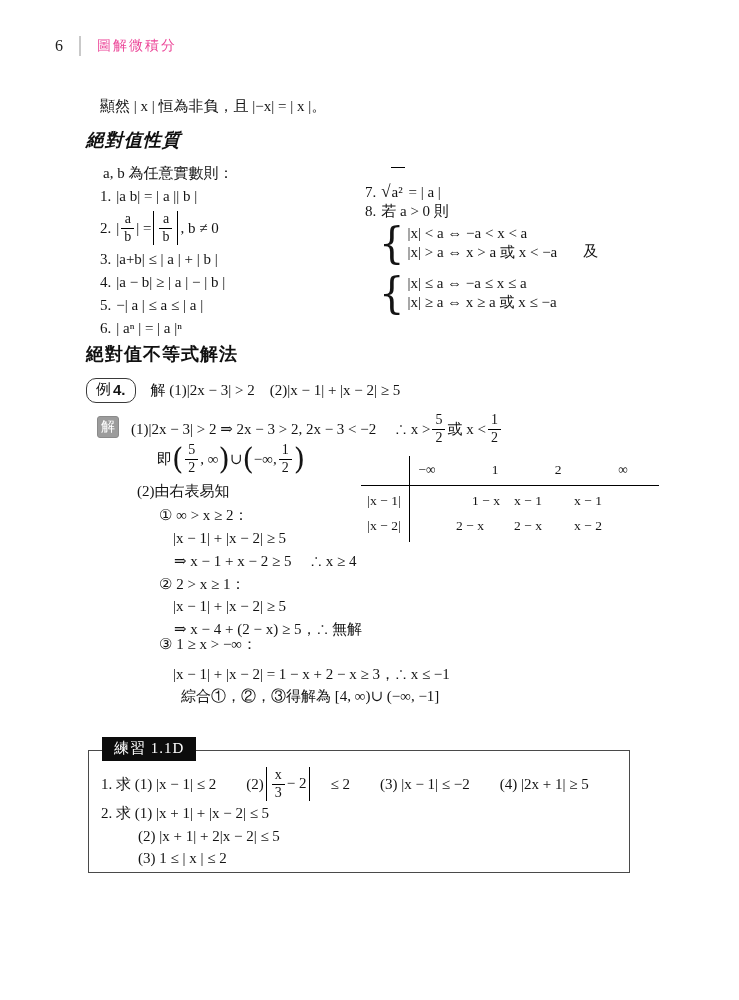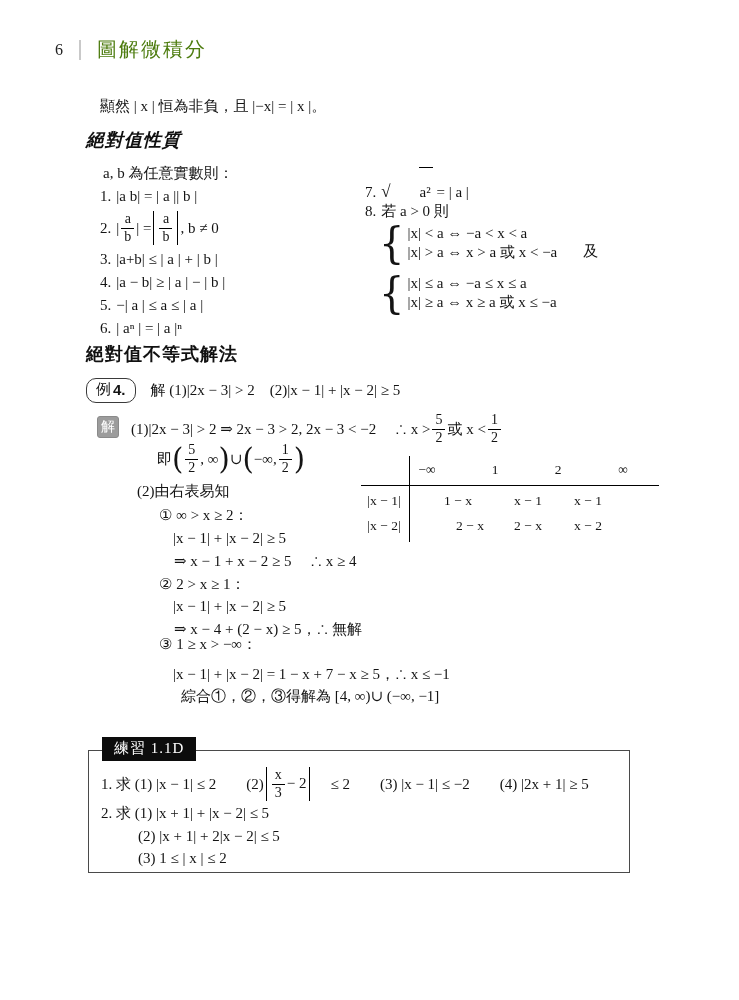--- a/index.html
+++ b/index.html
@@ -7,42 +7,42 @@
     position:relative; width:739px; height:1000px; background:#ffffff;
     font-family:"Liberation Serif","DejaVu Serif",serif;
     color:#141414; font-size:15px; overflow:hidden;
   }
   .abs { position:absolute; white-space:nowrap; }
 
   
   .pghdr { display:flex; align-items:center; }
   .pgnum { font-size:16px; color:#222; }
   .hdiv { display:inline-block; width:2px; height:20px; background:#c9c9c9; margin:0 16px; }
-  .booktitle { font-size:20px; letter-spacing:2px; color:#4d7c0f; }
+  .booktitle { font-size:14px; letter-spacing:2px; color:#ec4899; }
 
   
   .h1 {
     font-family:"Liberation Sans","DejaVu Sans",sans-serif;
     font-weight:bold; font-size:18px; color:#111; letter-spacing:1px;
   }
 
   
   .plist .pline { line-height:23px; }
   .pline .no { margin-right:5px; }
 
   
   .frac { display:inline-block; vertical-align:middle; text-align:center; line-height:1.05; font-size:14px; margin:0 2px; }
   .frac .num { display:block; padding:0 3px 1px; }
   .frac .den { display:block; border-top:1px solid #000; padding:1px 3px 0; }
   .tallbars { display:inline-block; vertical-align:middle; border-left:1.2px solid #000; border-right:1.2px solid #000; padding:1px 3px; margin:0 2px; }
   .fracline { display:flex; align-items:center; }
 
   
   .radical { font-size:17px; }
-  .radicand { border-top:1.2px solid #000; padding:16px 2px 0 1px;margin-left:28px; }
+  .radicand { border-top:1.2px solid #000; padding:16px 2px 0 1px; }
 
   
   .bracegrp { display:flex; align-items:center; margin:3px 0 0 14px; }
   .brace { font-size:40px; font-weight:400; line-height:0.9; display:inline-block; transform:scaleY(1.05); margin-right:3px; font-family:"DejaVu Serif","Liberation Serif",serif; }
   .bracelines div { line-height:19px; font-size:15px; }
   .conj { align-self:flex-end; margin-left:26px; margin-bottom:1px; }
 
   
   .exbadge { display:inline-flex; align-items:center; border:1.5px solid #3a3a3a; border-radius:10px; padding:0 9px 2px; height:21px; }
   .exbadge .ex { font-size:15px; }
@@ -176,39 +176,39 @@
   <div class="abs" style="left:137px; top:482px;font-family:Liberation Serif, serif;">(2)由右表易知</div>
 
   <div class="abs stable" style="left:358px; top:452px; width:302px; height:90px;">
     <div class="vrule"></div>
     <div class="hrule"></div>
     <span style="left:69px; top:10px;">−∞</span>
     <span style="left:137px; top:10px;">1</span>
     <span style="left:200px; top:10px;">2</span>
     <span style="left:265px; top:10px;">∞</span>
     <span style="left:26px; top:41px;">|x − 1|</span>
-    <span style="left:100px; top:41px;">1 − x</span>
+    <span style="left:128px; top:41px;">1 − x</span>
     <span style="left:170px; top:41px;">x − 1</span>
     <span style="left:230px; top:41px;">x − 1</span>
     <span style="left:26px; top:66px;">|x − 2|</span>
     <span style="left:112px; top:66px;">2 − x</span>
     <span style="left:170px; top:66px;">2 − x</span>
     <span style="left:230px; top:66px;">x − 2</span>
   </div>
 
   <div class="abs" style="left:159px; top:506px;text-align:center;">① ∞ &gt; x ≥ 2：</div>
   <div class="abs" style="left:173px; top:530px;">|x − 1| + |x − 2| ≥ 5</div>
   <div class="abs" style="left:174px; top:552px;">⇒ x − 1 + x − 2 ≥ 5　 ∴ x ≥ 4</div>
 
   <div class="abs" style="left:159px; top:575px;">② 2 &gt; x ≥ 1：</div>
   <div class="abs" style="left:173px; top:598px;">|x − 1| + |x − 2| ≥ 5</div>
   <div class="abs" style="left:174px; top:620px;">⇒ x − 4 + (2 − x) ≥ 5，∴ 無解</div>
 
   <div class="abs" style="left:159px; top:635px;">③ 1 ≥ x &gt; −∞：</div>
-  <div class="abs" style="left:173px; top:665px;">|x − 1| + |x − 2| = 1 − x + 7 − x ≥ 5，∴ x ≤ −1</div>
+  <div class="abs" style="left:173px; top:665px;">|x − 1| + |x − 2| = 1 − x + 2 − x ≥ 3，∴ x ≤ −1</div>
   <div class="abs" style="left:181px; top:687px;">綜合①，②，③得解為 [4, ∞)∪ (−∞, −1]</div>
 
   <div class="abs exbox" style="left:88px; top:750px; width:540px; height:121px;">
     <div class="exerlabel">練習 1.1D</div>
     <div class="abs fracline" style="left:12px; top:16px; height:34px;">
       <span>1. 求 (1) |x − 1| ≤ 2　　(2)</span>
       <span class="tallbars"><span class="frac"><span class="num">x</span><span class="den">3</span></span><span>− 2</span></span>
       <span style="margin-left:18px;">≤ 2　　(3) |x − 1| ≤ −2　　(4) |2x + 1| ≥ 5</span>
     </div>
     <div class="abs" style="left:12px; top:53px;">2. 求 (1) |x + 1| + |x − 2| ≤ 5</div>

